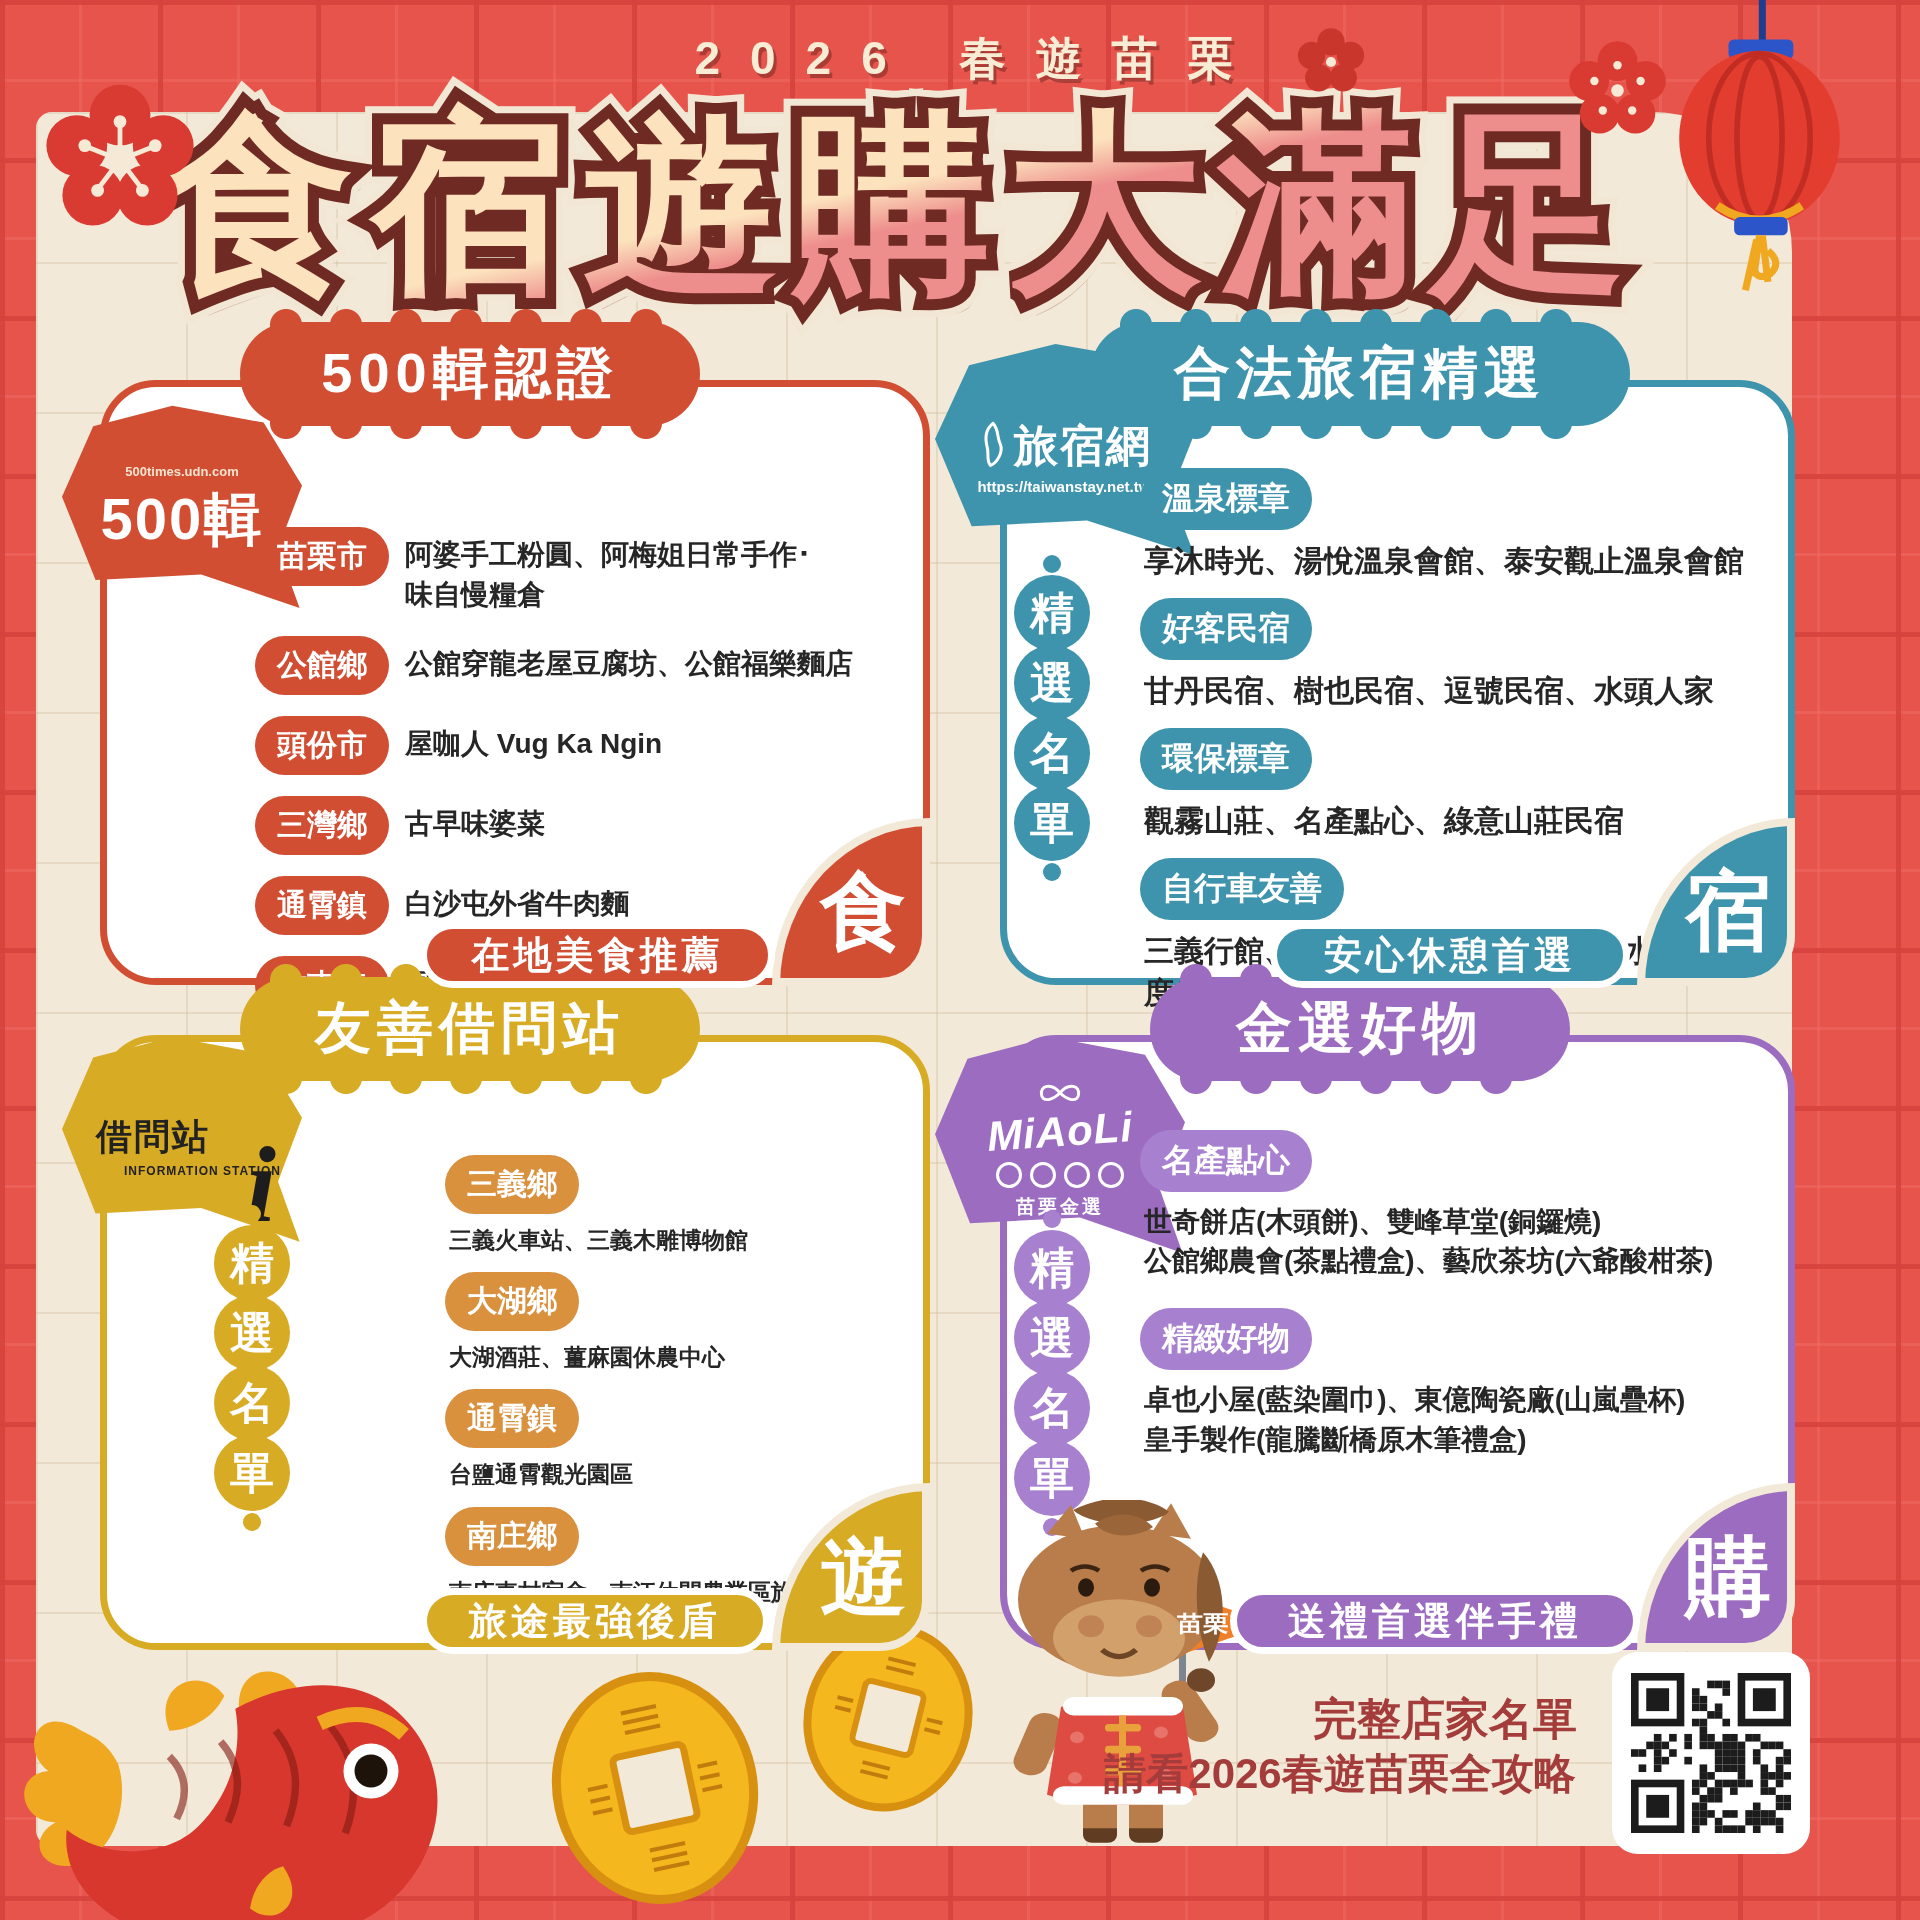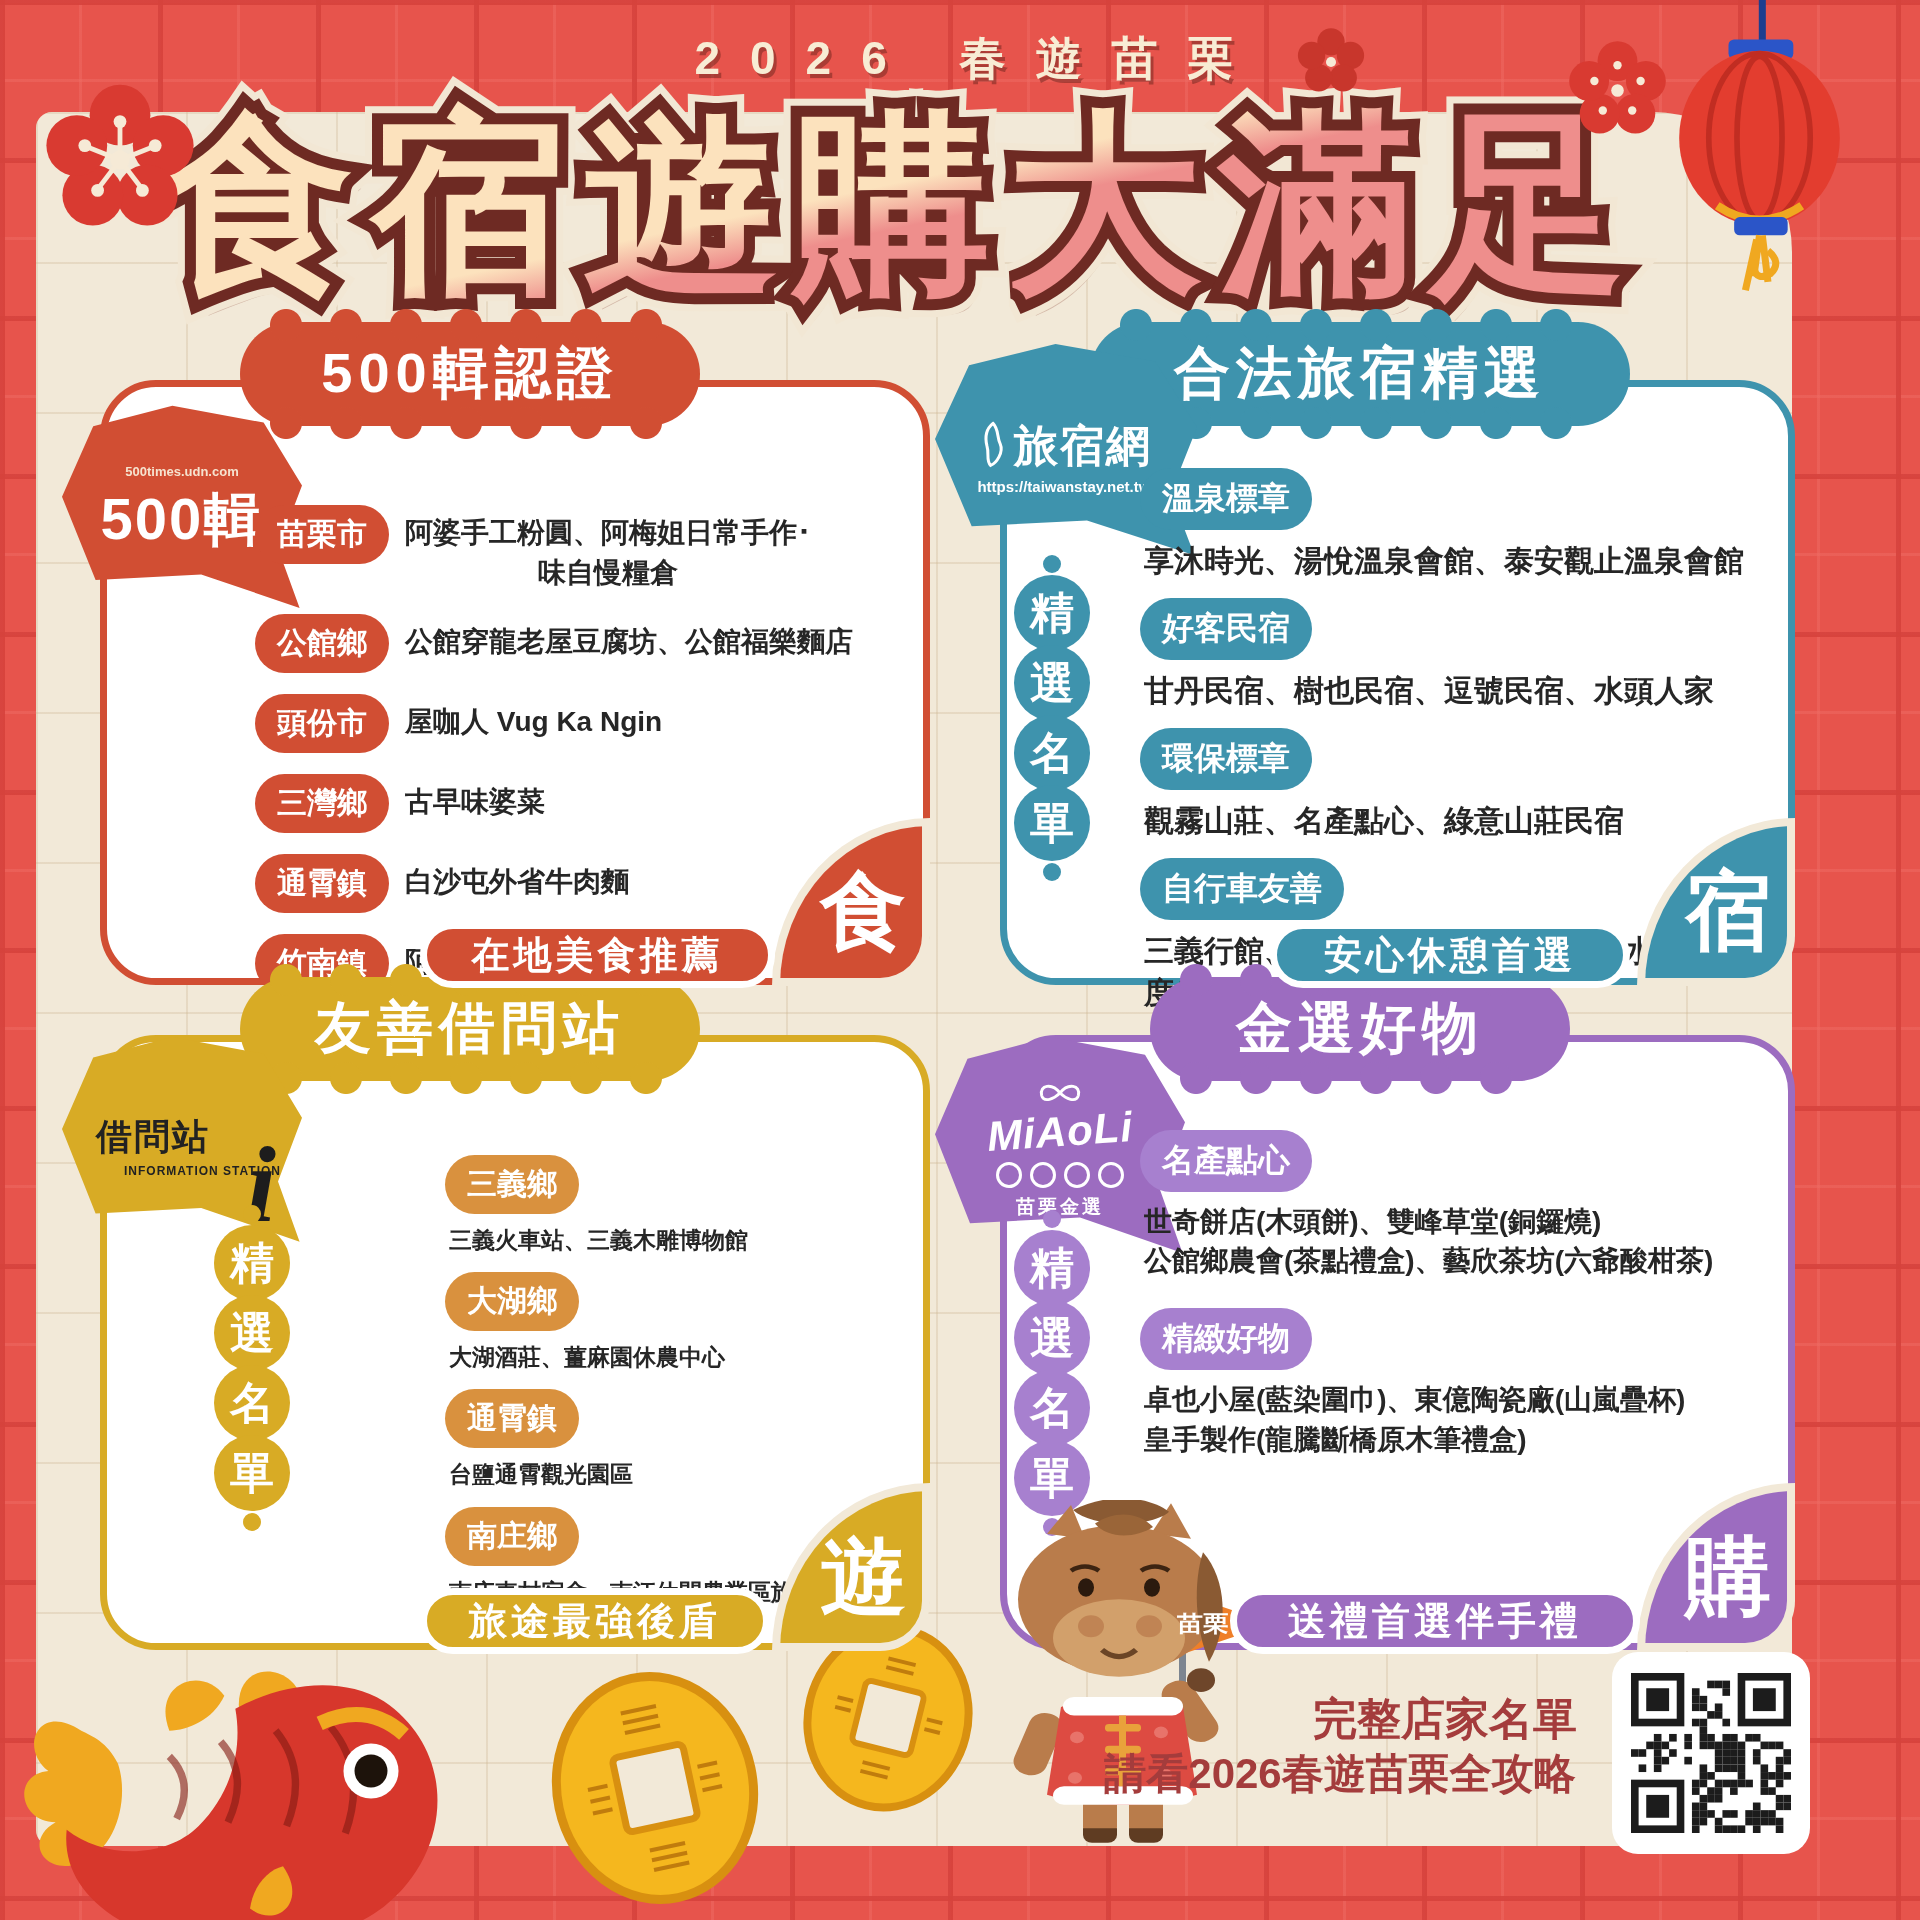--- a/index.html
+++ b/index.html
@@ -98,21 +98,21 @@
   
   .chain{z-index:4;width:76px;display:flex;flex-direction:column;align-items:center;}
   .chain .cdot{width:18px;height:18px;border-radius:50%;background:var(--c);margin-bottom:8px;}
   .chain .cdot.end{margin:2px 0 0 0;}
   .chain .cchar{
     width:76px;height:76px;border-radius:50%;background:var(--c);margin-top:-6px;
     display:flex;align-items:center;justify-content:center;
     color:#fff;font-size:44px;font-weight:bold;
   }
   
-  .rows{z-index:4;left:255px;top:505px;width:615px;text-align:center;}
+  .rows{z-index:4;left:255px;top:527px;width:615px;}
   .row{display:flex;gap:16px;align-items:flex-start;margin-bottom:21px;}
   .pill{
     flex-shrink:0;display:inline-block;background:var(--c);color:#fff;font-weight:bold;
     font-size:30px;padding:9px 22px;border-radius:32px;white-space:nowrap;
   }
   .rval{font-size:28px;line-height:1.42;font-weight:bold;color:#262626;white-space:pre-line;padding-top:8px;}
   
   .secs{z-index:4;}
   .sec{margin-bottom:16px;}
   .sec .pill{font-size:32px;}

